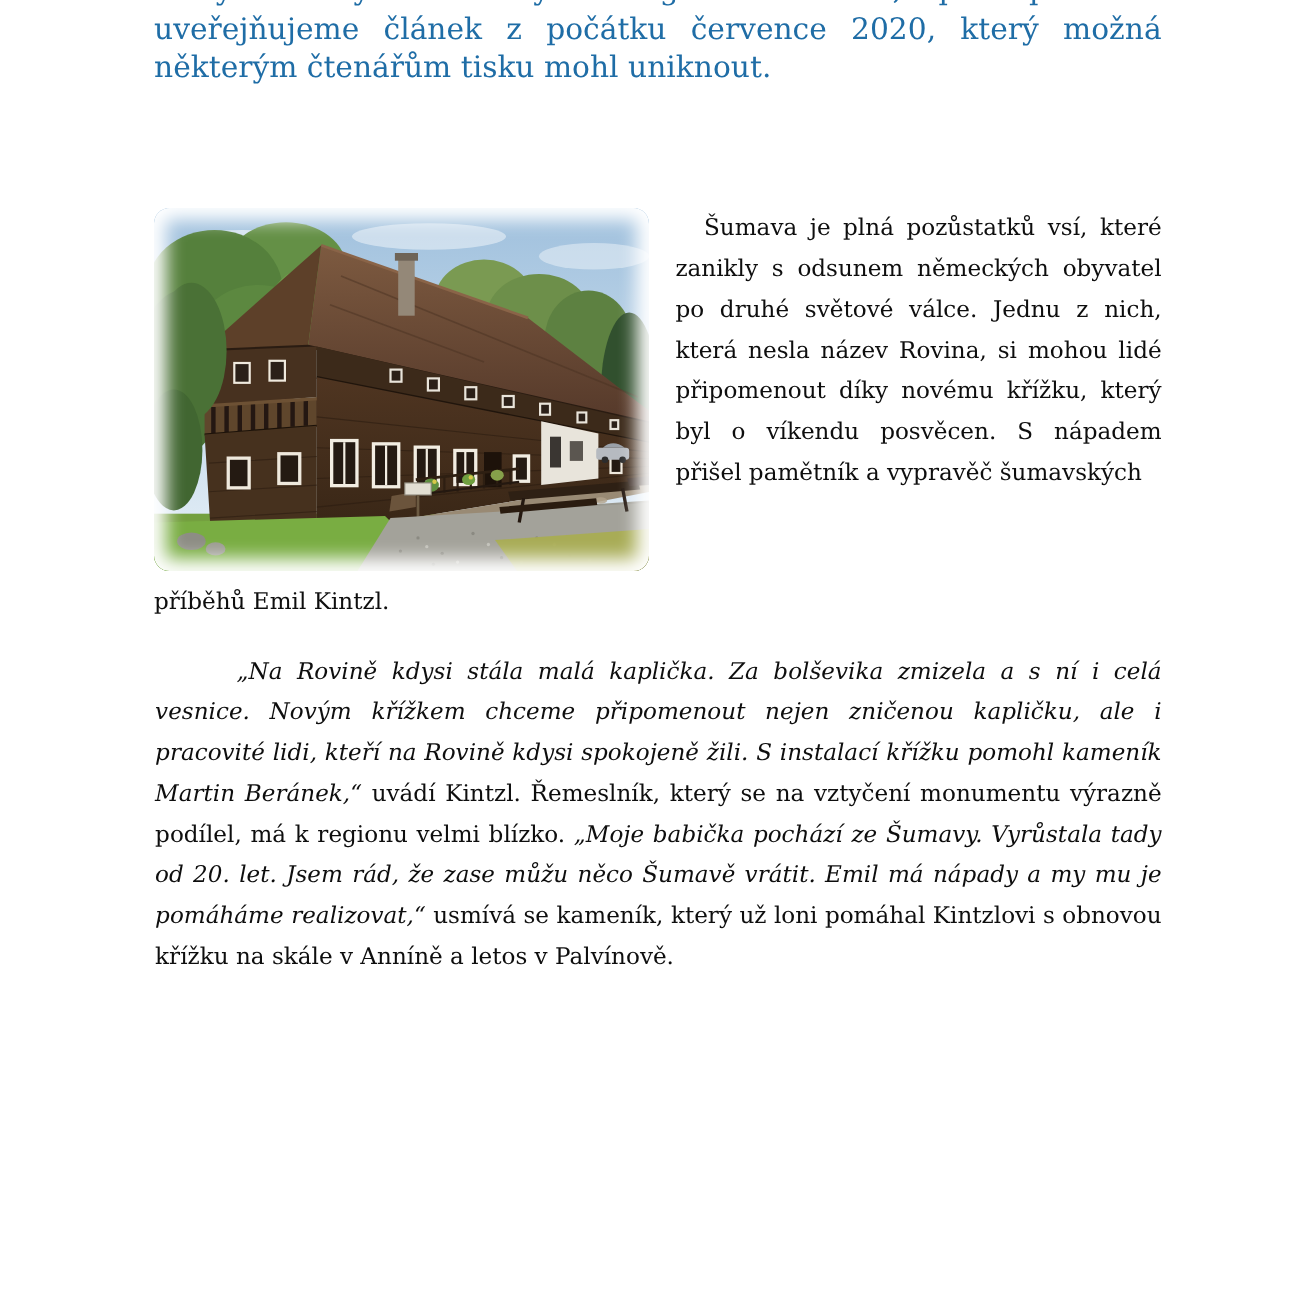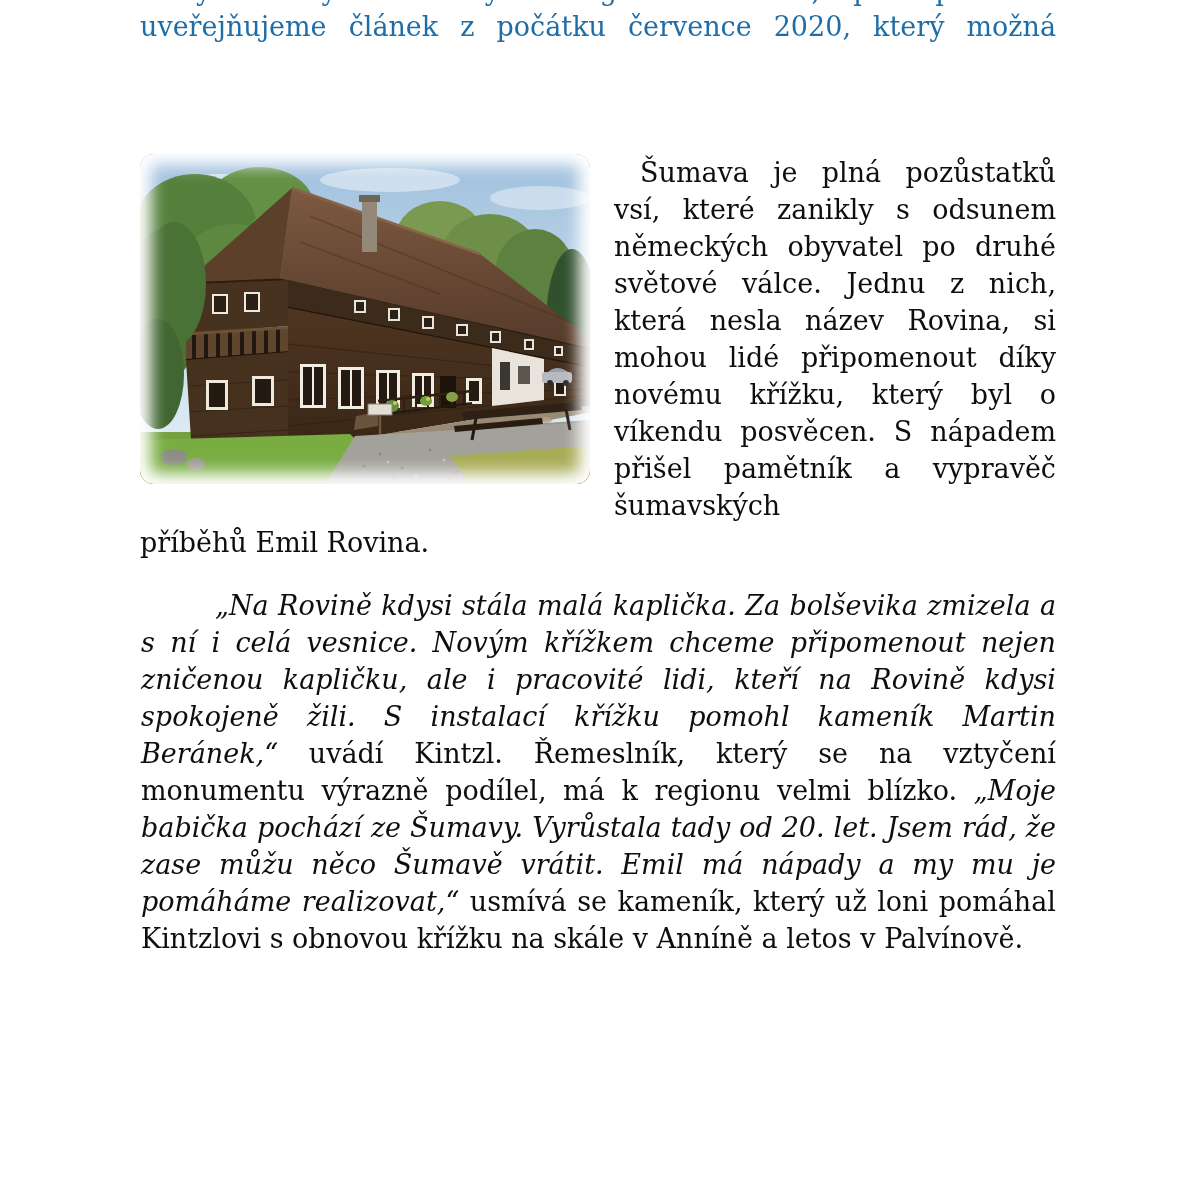--- a/index.html
+++ b/index.html
@@ -24,21 +24,21 @@
   .clip-line { height: 9px; overflow: hidden; }
   .clip-line span {
     display: block;
     transform: translateY(-27px);
     white-space: nowrap;
   }
   .jall { text-align-last: justify; }
   
   .article {
     margin-top: 110px;
-    font-size: 27px;
+    font-size: 21px;
     line-height: 37px;
     text-align: justify;
   }
   .photo {
     float: left;
     width: 450px;
     height: 330px;
     margin: 0 24px 10px 0;
     position: relative;
     border-radius: 14px;
@@ -62,20 +62,21 @@
 </head>
 <body>
 
 <div class="page">
 
   <div class="intro">
     <div class="clip-line">
       <span>který v minulých dnech vyšel v regionálním tisku, a proto právě dnes</span>
     </div>
     <div class="jall">uveřejňujeme článek z počátku července 2020, který možná</div>
+    <div>některým čtenářům tisku mohl uniknout.</div>
   </div>
 
   <div class="article">
 
     <figure class="photo">
       <svg viewBox="0 0 450 330" preserveAspectRatio="none" aria-hidden="true">
         <defs>
           <linearGradient id="skyG" x1="0" y1="0" x2="0" y2="1">
             <stop offset="0" stop-color="#9fc0dd"></stop>
             <stop offset="1" stop-color="#e8f1f8"></stop>
@@ -246,18 +247,18 @@
 
         <polygon points="322,258 440,248 442,256 324,266" fill="#2e2014"></polygon>
         <line x1="336" y1="264" x2="332" y2="286" stroke="#241810" stroke-width="3"></line>
         <line x1="426" y1="255" x2="430" y2="276" stroke="#241810" stroke-width="3"></line>
         <polygon points="314,272 402,264 403,270 315,278" fill="#2a1c10"></polygon>
         <polygon points="430,246 450,244 450,252 432,253" fill="#33241c"></polygon>
       </svg>
     </figure>
 
     <p class="p1">Šumava je plná pozůstatků vsí, které zanikly s odsunem německých obyvatel po druhé světové válce. Jednu z nich, která nesla název Rovina, si mohou lidé připomenout díky novému křížku, který byl o víkendu posvěcen. S nápadem přišel pamětník a vypravěč šumavských</p>
-    <p class="p1cont">příběhů Emil Rovina.</p>
+    <p class="p1cont">příběhů Emil Kintzl.</p>
 
     <p class="p2"><span class="it">„Na Rovině kdysi stála malá kaplička. Za bolševika zmizela a s ní i celá vesnice. Novým křížkem chceme připomenout nejen zničenou kapličku, ale i pracovité lidi, kteří na Rovině kdysi spokojeně žili. S instalací křížku pomohl kameník Martin Beránek,“ </span><span>uvádí Kintzl. Řemeslník, který se na vztyčení monumentu výrazně podílel, má k regionu velmi blízko. </span><span class="it">„Moje babička pochází ze Šumavy. Vyrůstala tady od 20. let. Jsem rád, že zase můžu něco Šumavě vrátit. Emil má nápady a my mu je pomáháme realizovat,“ </span><span>usmívá se kameník, který už loni pomáhal Kintzlovi s obnovou křížku na skále v Anníně a letos v Palvínově.</span></p>
 
   </div>
 </div>
 
 </body></html>

